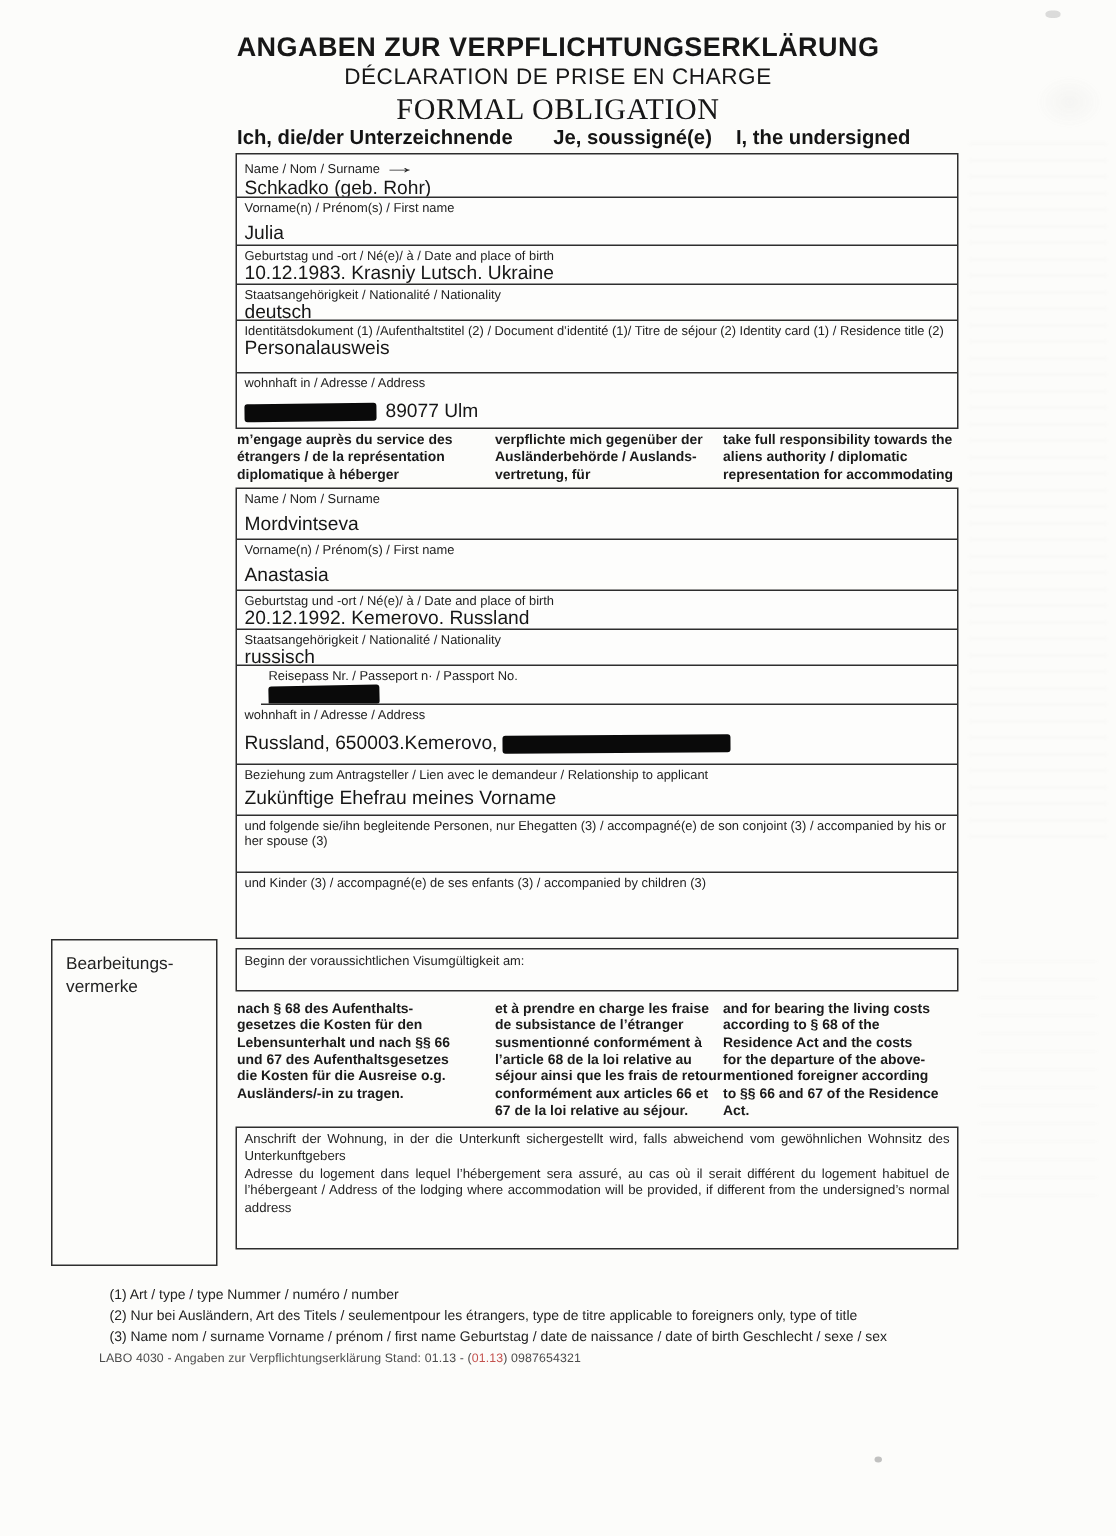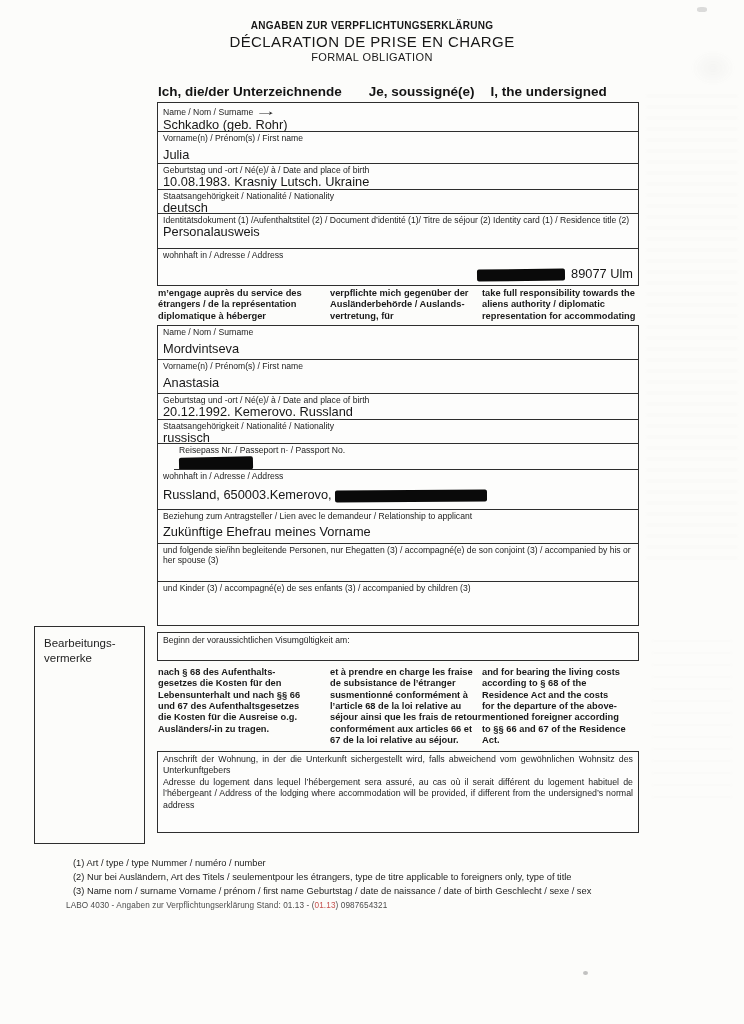--- a/index.html
+++ b/index.html
@@ -7,44 +7,44 @@
     width:744px;height:1024px;position:relative;overflow:hidden;
     background:#fcfcfa;
     font-family:"Liberation Sans", sans-serif;
     color:#1e1e1e;
     -webkit-font-smoothing:antialiased;
   }
   .page{position:absolute;inset:0;}
 
   
   .header{position:absolute;top:20px;left:0;width:100%;text-align:center;color:#171717;}
-  .header .t1{font-size:10px;font-weight:bold;letter-spacing:.3px;line-height:1.25;}
+  .header .t1{font-size:18px;font-weight:bold;letter-spacing:.3px;line-height:1.25;}
   .header .t2{font-size:15px;font-weight:normal;letter-spacing:.4px;line-height:1.25;}
-  .header .t3{font-size:11px;font-weight:normal;letter-spacing:.4px;line-height:1.25;}
+  .header .t3{font-size:20px;font-weight:normal;letter-spacing:.4px;line-height:1.25;font-family:Liberation Serif, serif;}
 
   
   .undersigned{position:absolute;left:158px;top:84px;font-weight:bold;font-size:13.5px;white-space:nowrap;color:#141414;}
   .undersigned .seg2{margin-left:27px;}
   .undersigned .seg3{margin-left:16px;}
 
   
   .fbox{position:absolute;left:157px;width:482px;border:1.6px solid #2e2e2e;box-sizing:border-box;background:rgba(255,255,255,.35);}
   .row{border-bottom:1.2px solid #2e2e2e;box-sizing:border-box;overflow:hidden;padding:1px 5px 0 5px;}
   .row:last-child{border-bottom:none;}
   .lbl{font-size:8.6px;line-height:1.2;color:#222;}
   .val{font-size:12.8px;line-height:1.12;color:#161616;}
   .arrow{font-size:12px;display:inline-block;transform:scaleX(1.9);transform-origin:left center;margin-left:2px;}
 
   .box1{top:102px;}
   .box1 .r1{height:29px;}
   .box1 .r2{height:32px;}  .box1 .r2 .val{margin-top:5px;}
   .box1 .r3{height:26px;}
   .box1 .r4{height:24px;}
   .box1 .r5{height:35px;}
-  .box1 .r6{height:36px;}  .box1 .r6 .val{margin-top:7px;text-align:right;}
+  .box1 .r6{height:36px;}  .box1 .r6 .val{margin-top:7px;}
 
   .box2{top:325px;}
   .box2 .r1{height:34px;}  .box2 .r1 .val{margin-top:5px;}
   .box2 .r2{height:34px;}  .box2 .r2 .val{margin-top:5px;}
   .box2 .r3{height:26px;}
   .box2 .r4{height:24px;}
   .box2 .r5{height:26px;margin-left:16px;}
   .box2 .r6{height:40px;}  .box2 .r6 .val{margin-top:7px;}
   .box2 .r7{height:34px;}  .box2 .r7 .val{margin-top:4px;}
   .box2 .r8{height:38px;}
@@ -112,21 +112,21 @@
     <div class="row r1">
       <div class="lbl"><span>Name / Nom / Surname</span><span class="arrow">→</span></div>
       <div class="val">Schkadko (geb. Rohr)</div>
     </div>
     <div class="row r2">
       <div class="lbl">Vorname(n) / Prénom(s) / First name</div>
       <div class="val">Julia</div>
     </div>
     <div class="row r3">
       <div class="lbl">Geburtstag und -ort / Né(e)/ à / Date and place of birth</div>
-      <div class="val">10.08.1983. Krasniy Lutsch. Ukraine</div>
+      <div class="val">10.12.1983. Krasniy Lutsch. Ukraine</div>
     </div>
     <div class="row r4">
       <div class="lbl">Staatsangehörigkeit / Nationalité / Nationality</div>
       <div class="val">deutsch</div>
     </div>
     <div class="row r5">
       <div class="lbl">Identitätsdokument (1) /Aufenthaltstitel (2) / Document d’identité (1)/ Titre de séjour (2)   Identity card (1) / Residence title (2)</div>
       <div class="val">Personalausweis</div>
     </div>
     <div class="row r6">

